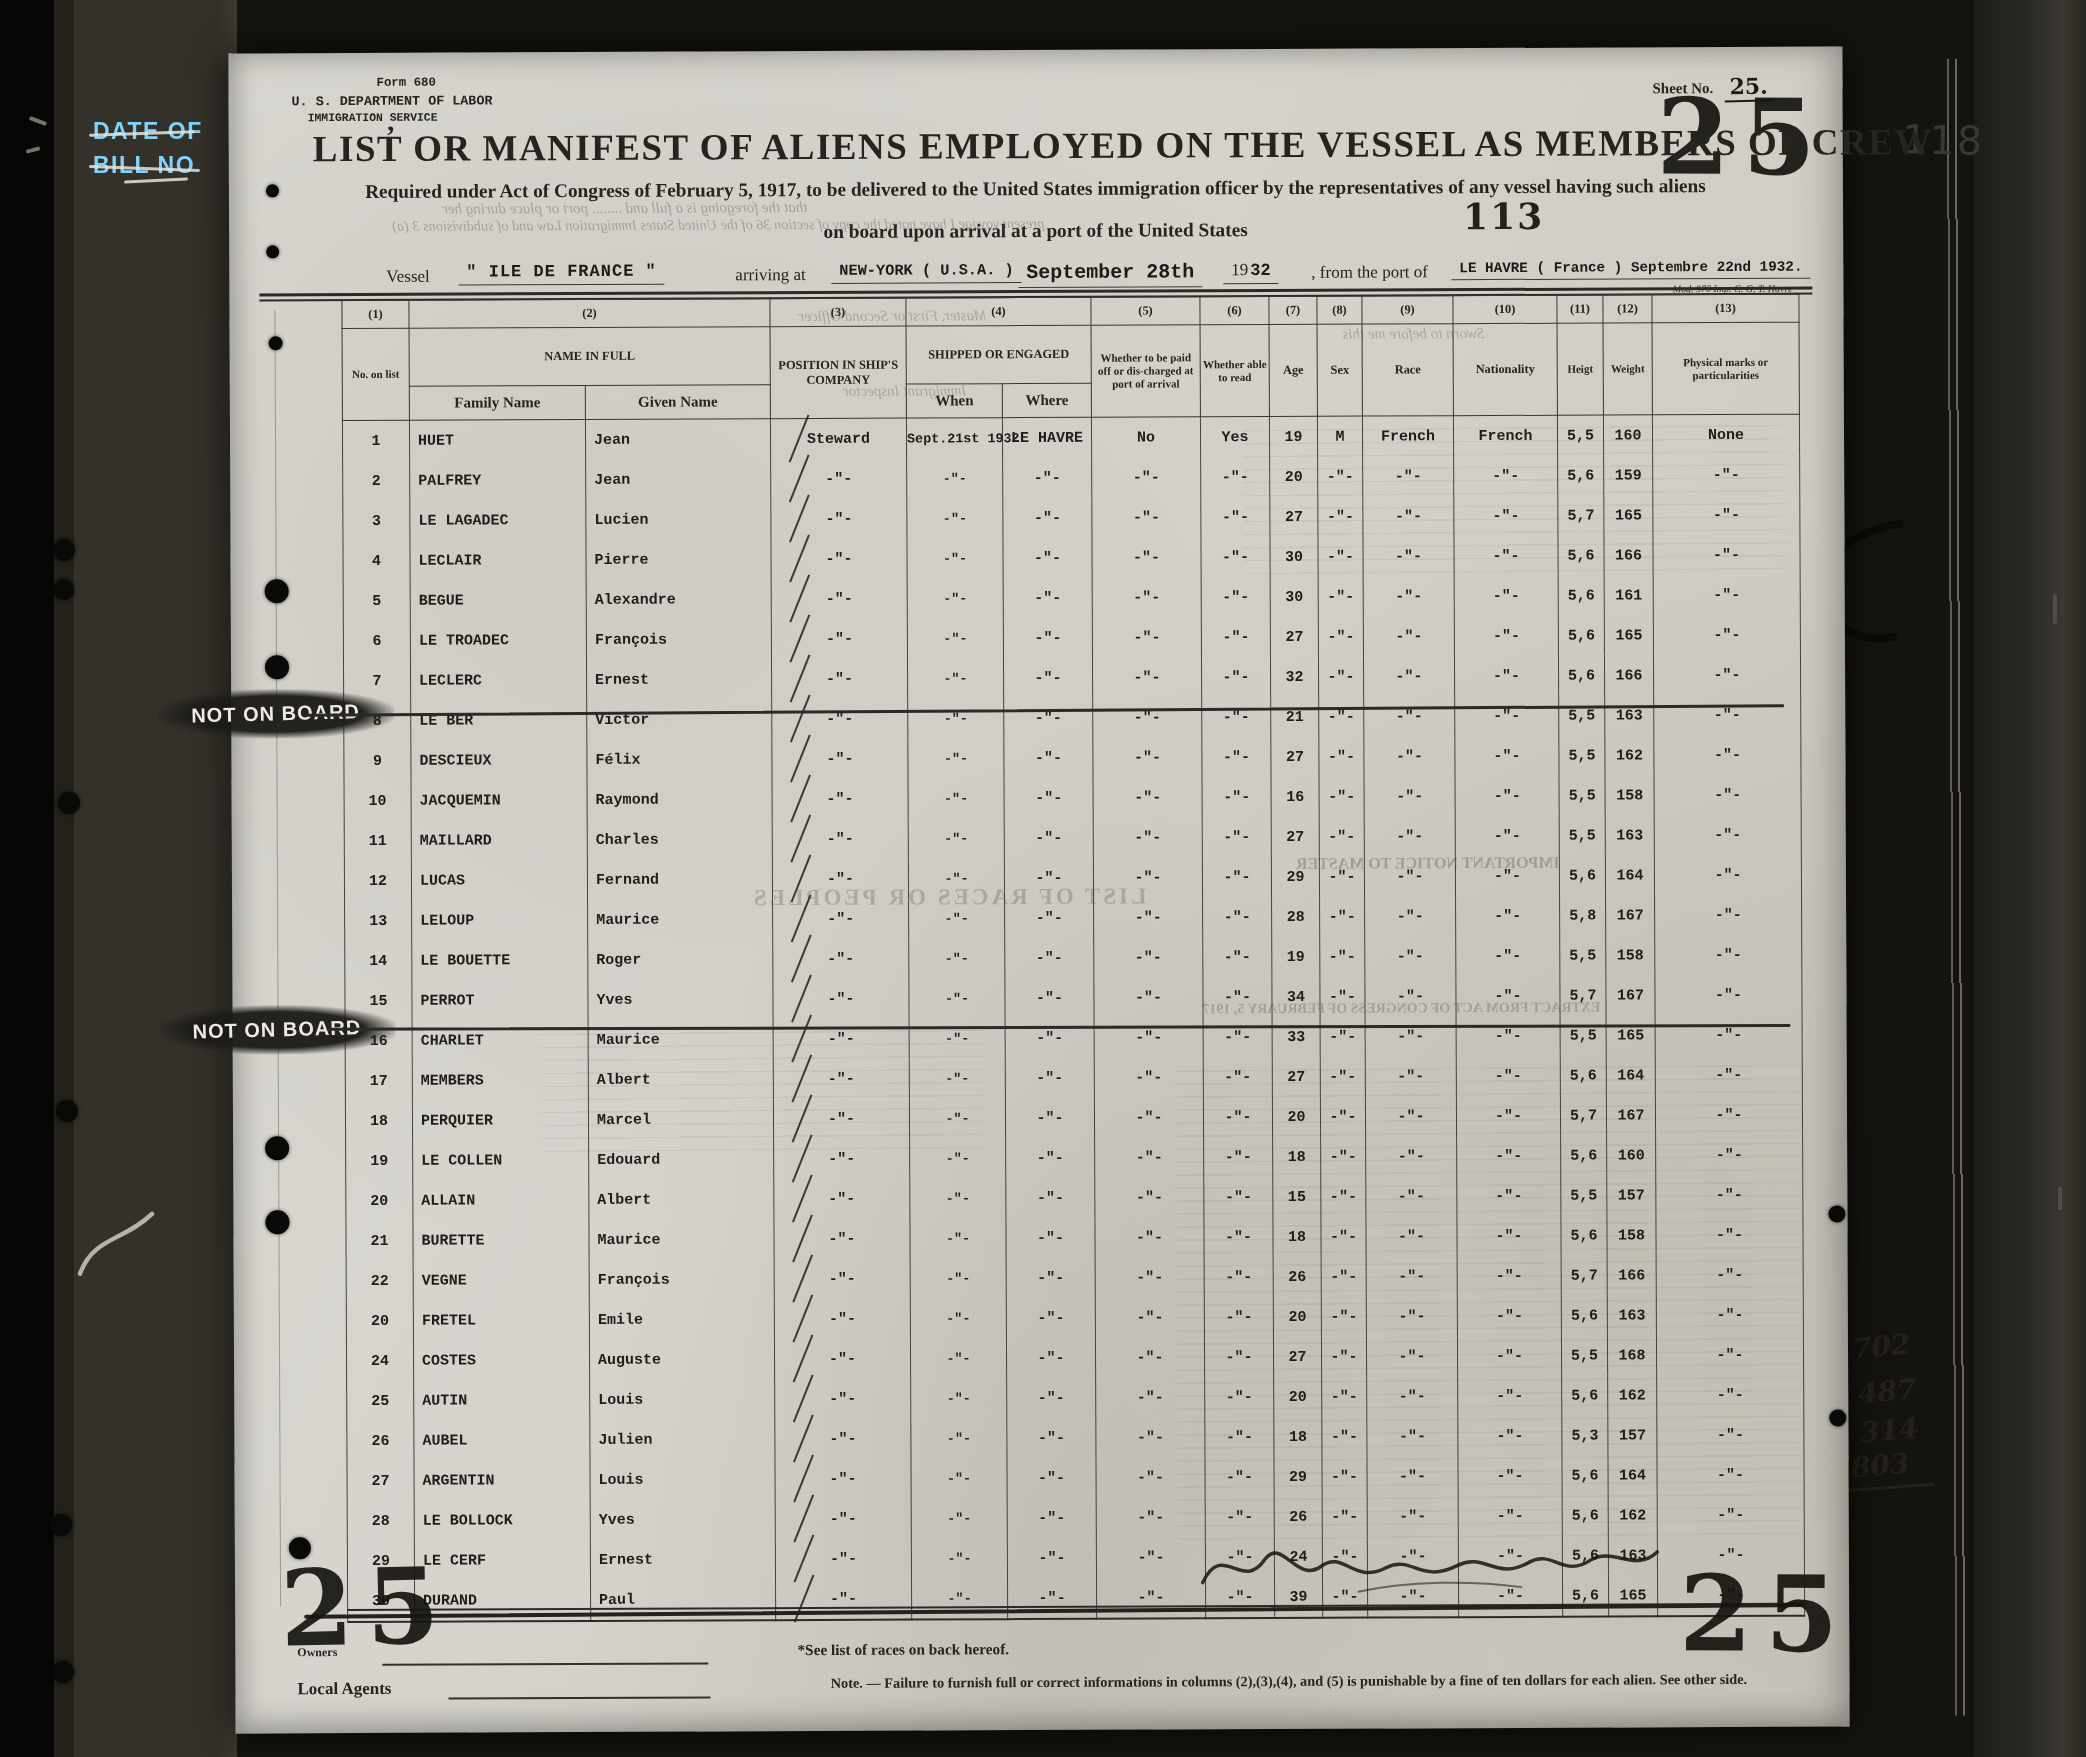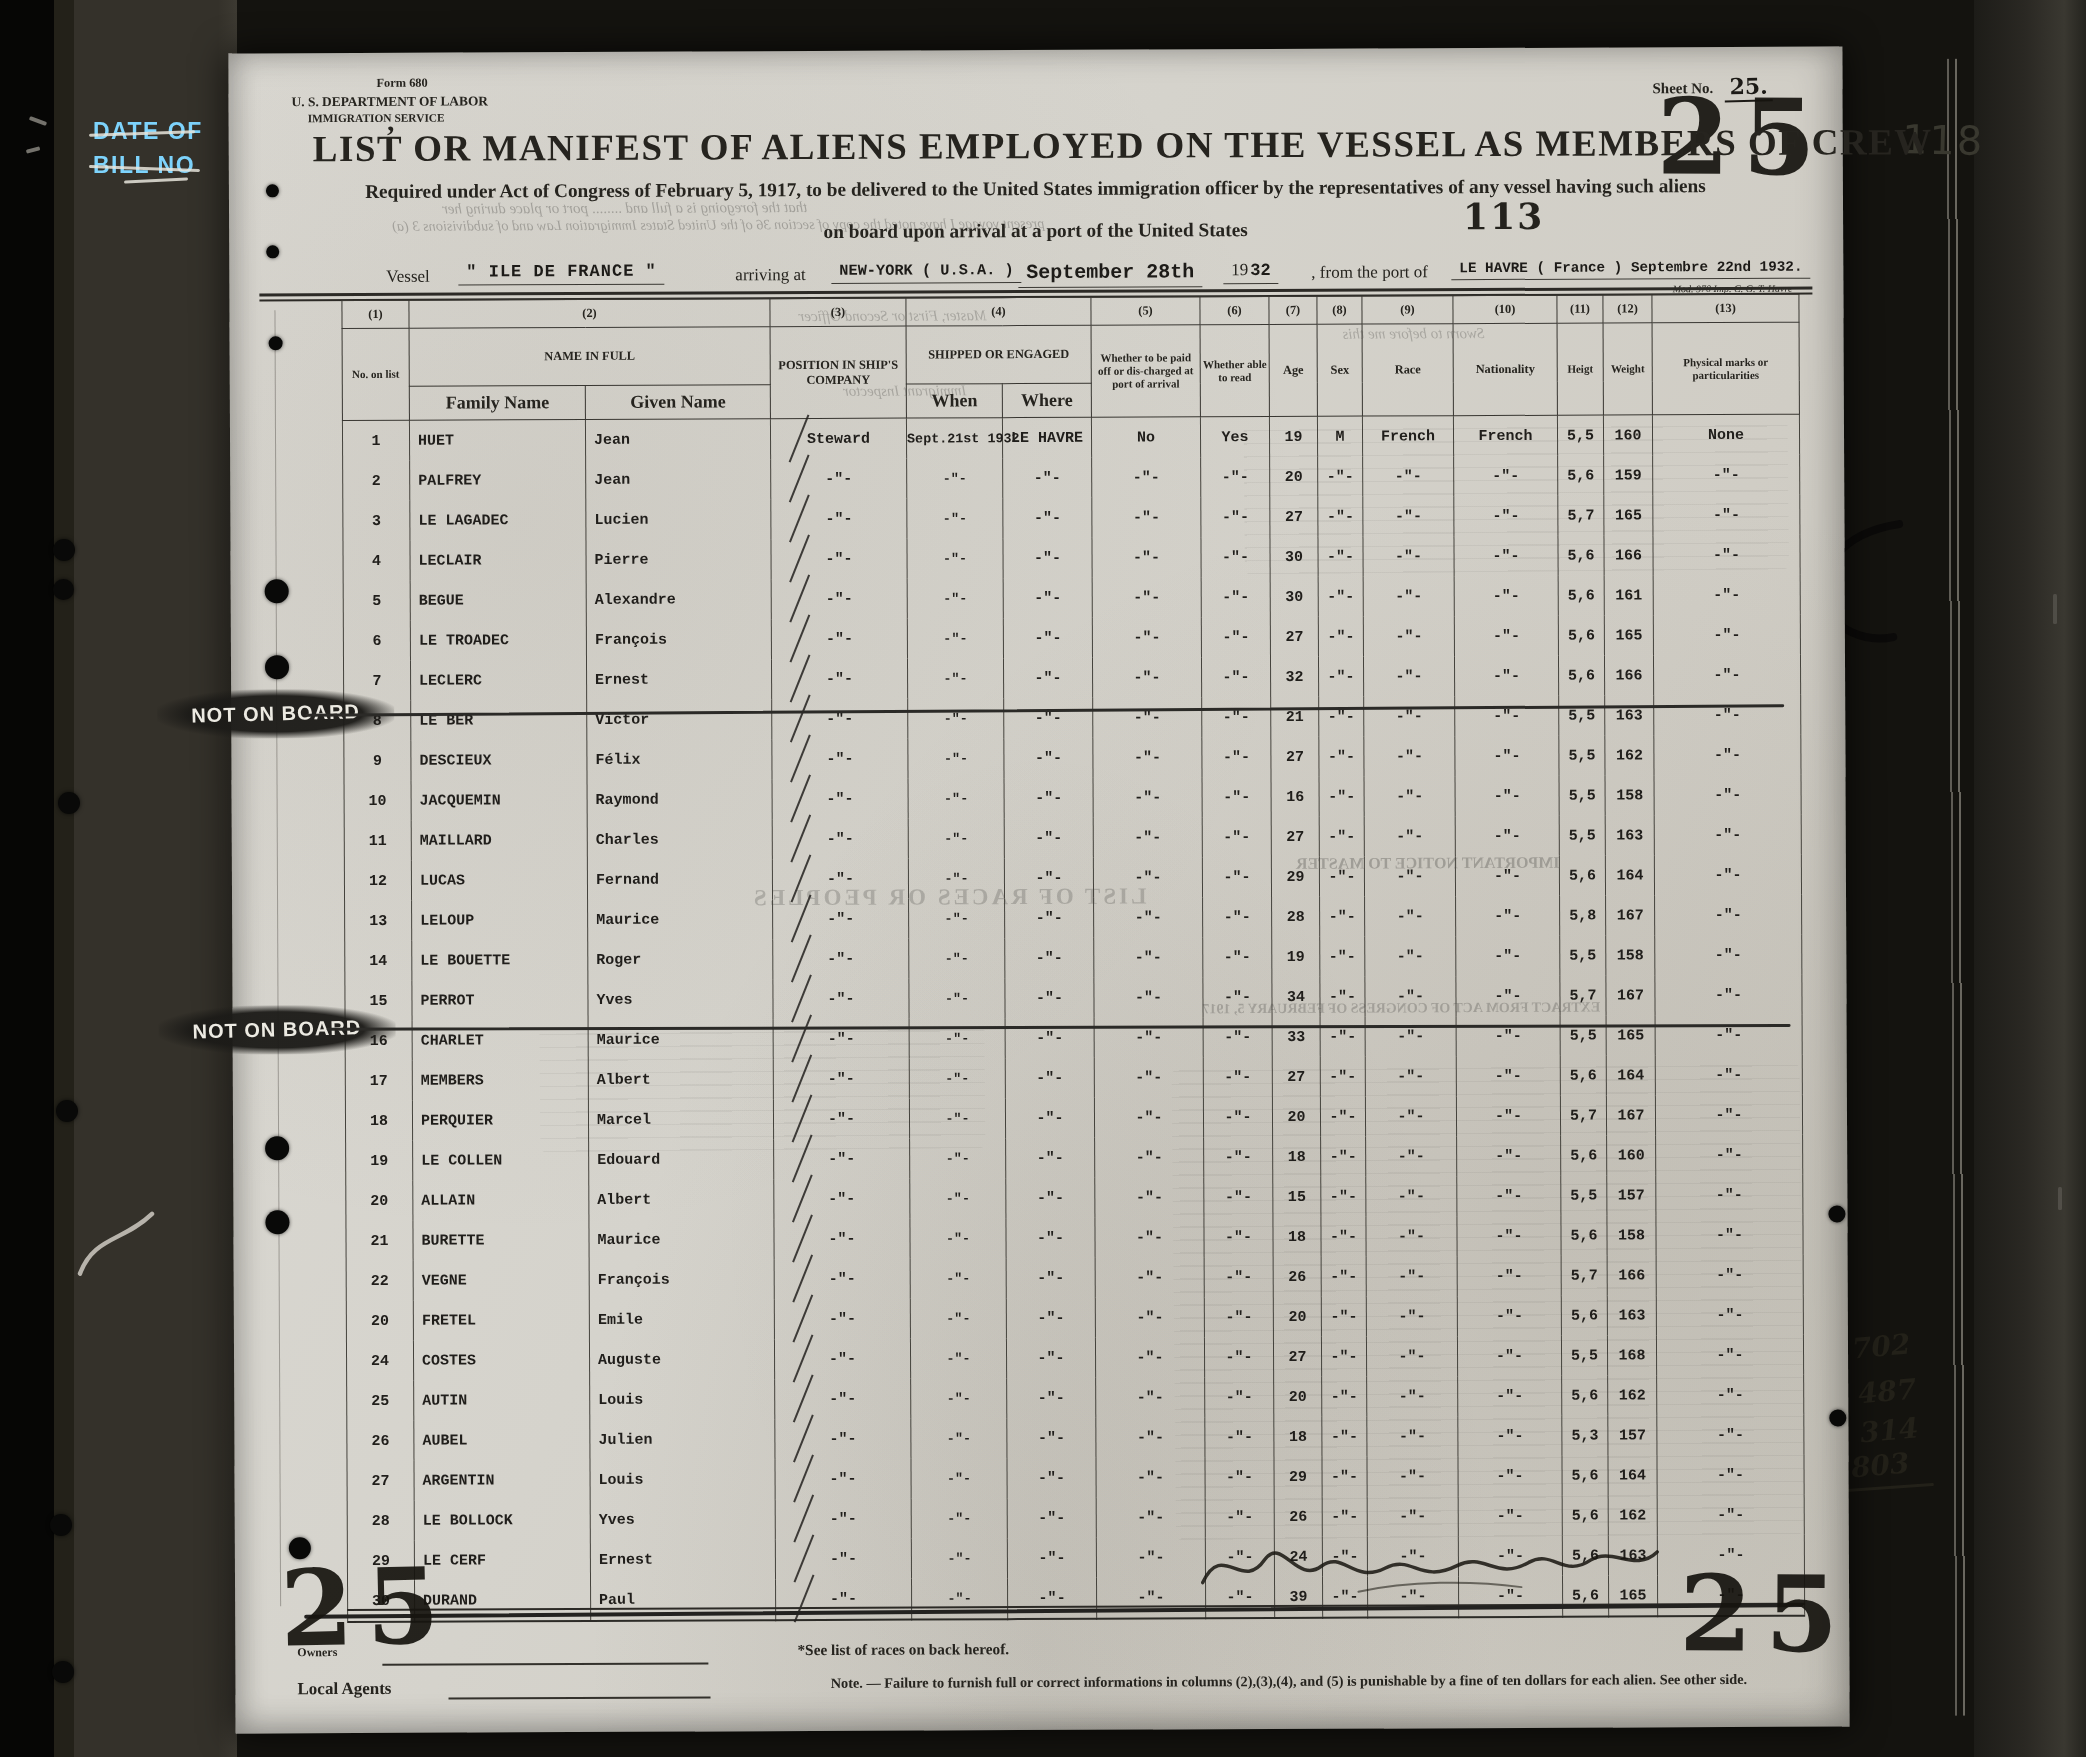--- a/index.html
+++ b/index.html
@@ -38,21 +38,21 @@
            radial-gradient(ellipse at 50% 95%, rgba(95,90,78,.12), transparent 40%),
            linear-gradient(115deg,#dbd9d3 0%,#d5d3cc 40%,#d0cdc5 72%,#c8c5bc 100%);
          transform:rotate(-0.25deg);
          box-shadow:0 0 35px rgba(0,0,0,.75), inset -14px 0 35px rgba(0,0,0,.18),
                     inset 10px 0 25px rgba(0,0,0,.14), inset 0 -12px 30px rgba(0,0,0,.12);}
 
   .pr{font-family:"Liberation Serif",serif;color:#26241f;}
   .type{font-family:"Liberation Mono",monospace;font-weight:bold;color:#1d1b18;white-space:nowrap;}
   .uline{border-bottom:1.5px solid #3a3833;padding:0 8px 2.5px;}
 
-  .form-id{font-weight:bold;white-space:nowrap;}
+  .form-id{font-weight:bold;white-space:nowrap;font-family:Liberation Mono, monospace;}
   .title{font-size:37px;font-weight:bold;letter-spacing:1.5px;text-align:center;white-space:nowrap;}
   .subtitle{font-size:19.3px;font-weight:bold;text-align:center;}
   .rule{position:absolute;background:#2c2a26;}
 
   .stamp{position:absolute;font-family:"DejaVu Serif",serif;font-weight:bold;color:#16140f;
          line-height:.82;opacity:.92;white-space:nowrap;}
   .stamp.big{font-size:105px;letter-spacing:13px;}
   .stamp.mid{font-size:36px;letter-spacing:2px;}
 
   .bleed{position:absolute;color:#3c3b38;font-family:"Liberation Serif",serif;
@@ -60,21 +60,21 @@
   .smear{position:absolute;opacity:.065;transform:scaleX(-1) rotate(.3deg);border-radius:5px;
          background:repeating-linear-gradient(0deg,#3c3a36 0 1.5px,transparent 1.5px 13px);}
 
   
   table.manifest{position:absolute;left:112px;top:247px;width:1458px;border-collapse:collapse;
                  table-layout:fixed;border:1.5px solid #2c2b27;}
   .manifest th{border:1.5px solid #383631;font-family:"Liberation Serif",serif;color:#26241f;
                text-align:center;vertical-align:middle;padding:1px 2px;font-weight:bold;}
   .manifest .h-num th{font-size:12.4px;height:25px;border-bottom:1px solid #3a3834;}
   .manifest .h-main th{font-size:12.4px;height:55px;line-height:1.15;}
-  .manifest .h-sub th{font-size:18px;height:31px;margin-top:16px;}
+  .manifest .h-sub th{font-size:15px;height:31px;margin-top:16px;}
   .manifest th.small-h{font-size:11px;line-height:1.18;}
   .manifest tbody td{border-left:1px solid #45433d;border-right:1px solid #45433d;
                      border-top:none;border-bottom:none;height:40px;
                      font-family:"Liberation Mono",monospace;font-weight:bold;font-size:15px;
                      color:#201e1b;text-align:center;vertical-align:middle;padding:0;overflow:visible;white-space:nowrap;}
   .manifest tbody{border-bottom:2.5px solid #2c2b27;}
   .manifest td.family,.manifest td.given{text-align:left;padding-left:8px;}
   .manifest td.when{font-size:13.4px;}
   .manifest td.pos{position:relative;font-family:Liberation Mono, monospace;}
   .manifest td.pos::before{content:"";position:absolute;left:27px;top:-6px;width:2px;height:51px;

